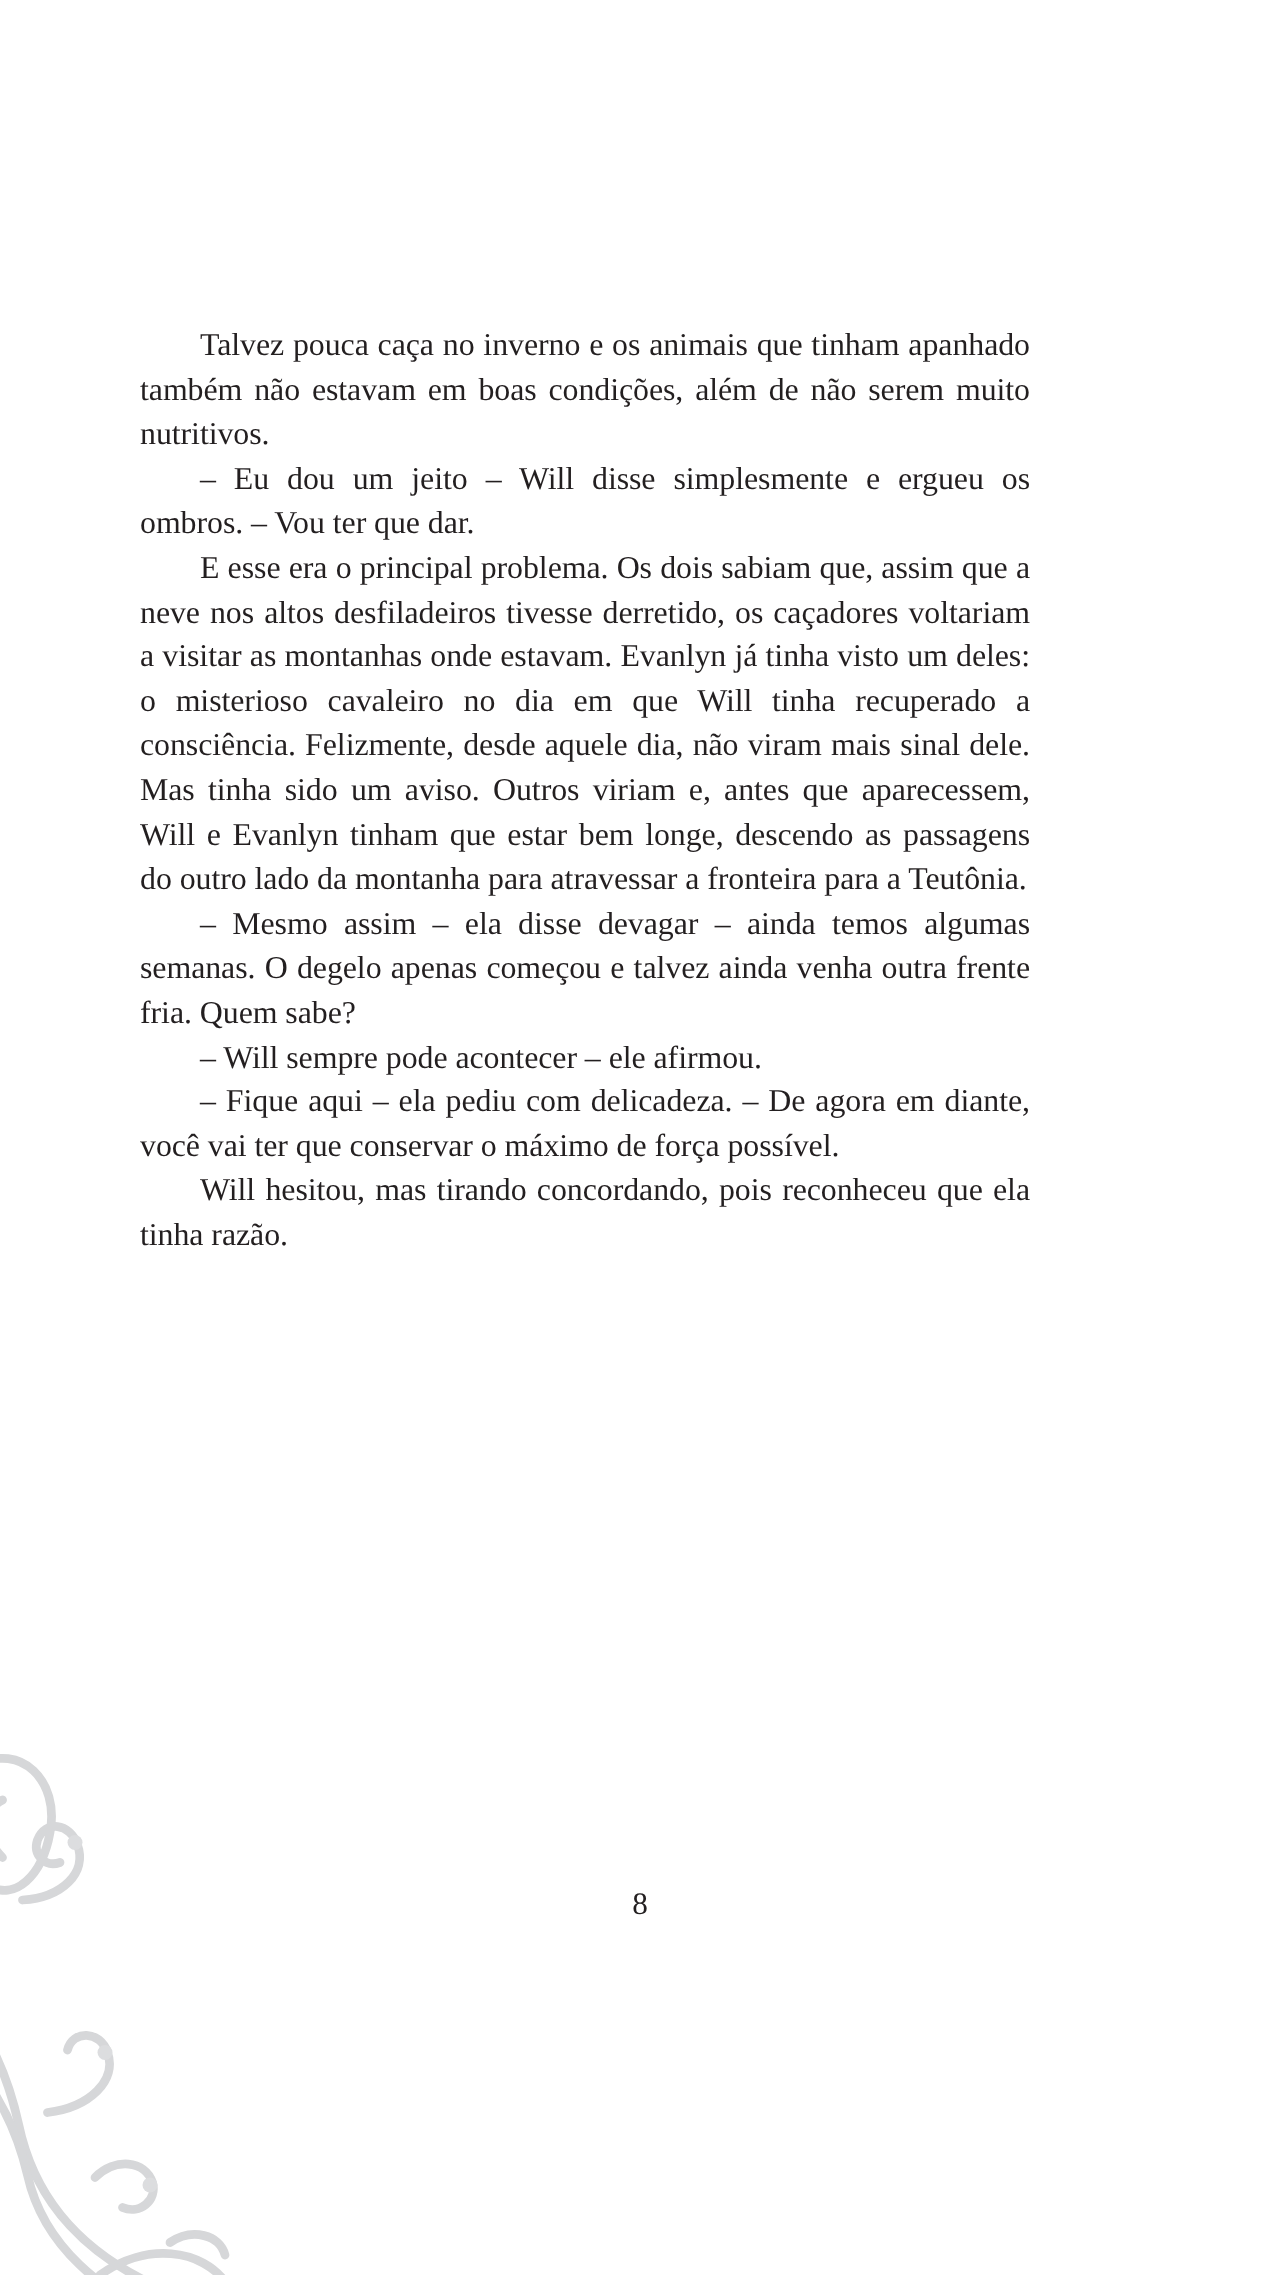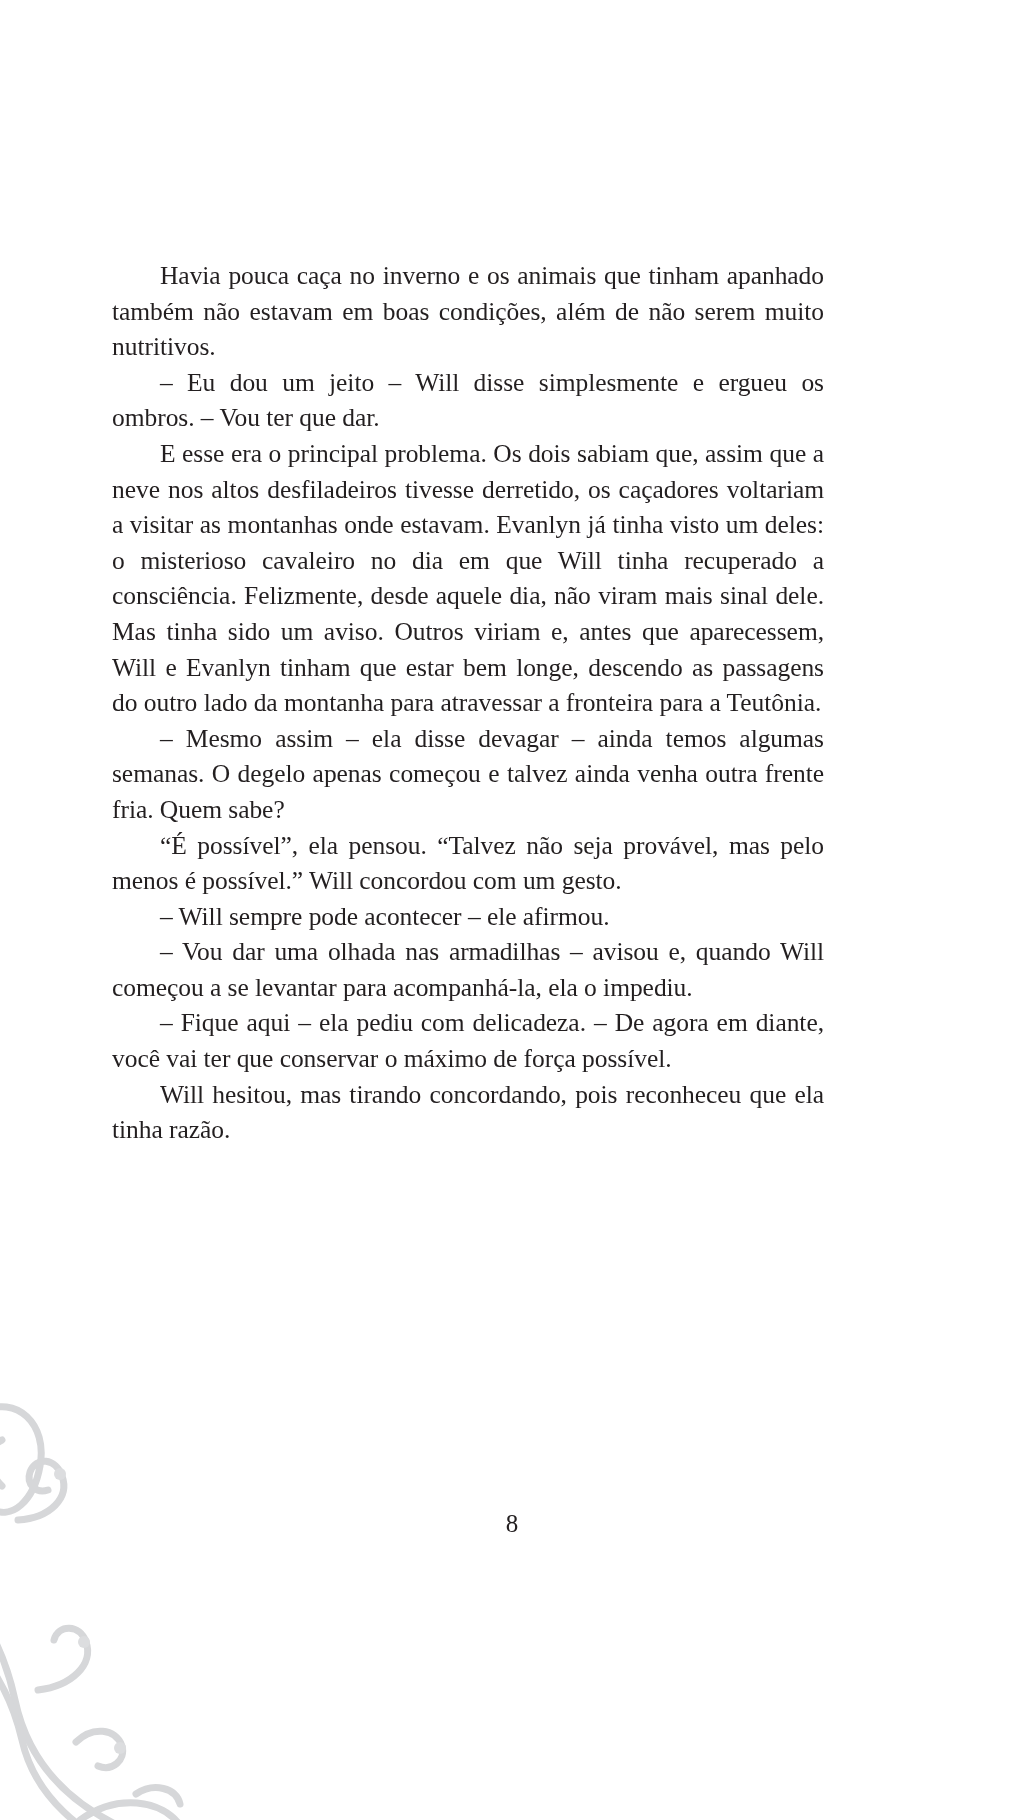--- a/index.html
+++ b/index.html
@@ -93,26 +93,24 @@
         <circle cx="-6" cy="220" r="6"></circle>
         <circle cx="154" cy="252" r="6"></circle>
         <circle cx="2" cy="350" r="6"></circle>
         <circle cx="246" cy="452" r="7"></circle>
         <circle cx="190" cy="358" r="6"></circle>
       </g>
     </svg>
   </div>
 
   <div class="textblock">
-    <p class="para">Havia pouca caça no inverno e os animais que tinham apanhado também não estavam em boas condições, além de não serem muito nutritivos.</p>
+    <p class="para">Talvez pouca caça no inverno e os animais que tinham apanhado também não estavam em boas condições, além de não serem muito nutritivos.</p>
     <p class="para">– Eu dou um jeito – Will disse simplesmente e ergueu os ombros. – Vou ter que dar.</p>
     <p class="para">E esse era o principal problema. Os dois sabiam que, assim que a neve nos altos desfiladeiros tivesse derretido, os caçadores voltariam a visitar as montanhas onde estavam. Evanlyn já tinha visto um deles: o misterioso cavaleiro no dia em que Will tinha recuperado a consciência. Felizmente, desde aquele dia, não viram mais sinal dele. Mas tinha sido um aviso. Outros viriam e, antes que aparecessem, Will e Evanlyn tinham que estar bem longe, descendo as passagens do outro lado da montanha para atravessar a fronteira para a Teutônia.</p>
     <p class="para">– Mesmo assim – ela disse devagar – ainda temos algumas semanas. O degelo apenas começou e talvez ainda venha outra frente fria. Quem sabe?</p>
-    <p class="para">“É possível”, ela pensou. “Talvez não seja provável, mas pelo menos é possível.” Will concordou com um gesto.</p>
     <p class="para">– Will sempre pode acontecer – ele afirmou.</p>
-    <p class="para">– Vou dar uma olhada nas armadilhas – avisou e, quando Will começou a se levantar para acompanhá-la, ela o impediu.</p>
     <p class="para">– Fique aqui – ela pediu com delicadeza. – De agora em diante, você vai ter que conservar o máximo de força possível.</p>
     <p class="para">Will hesitou, mas tirando concordando, pois reconheceu que ela tinha razão.</p>
   </div>
 
   <div class="folio">8</div>
 
 </div>
 
 </body></html>

